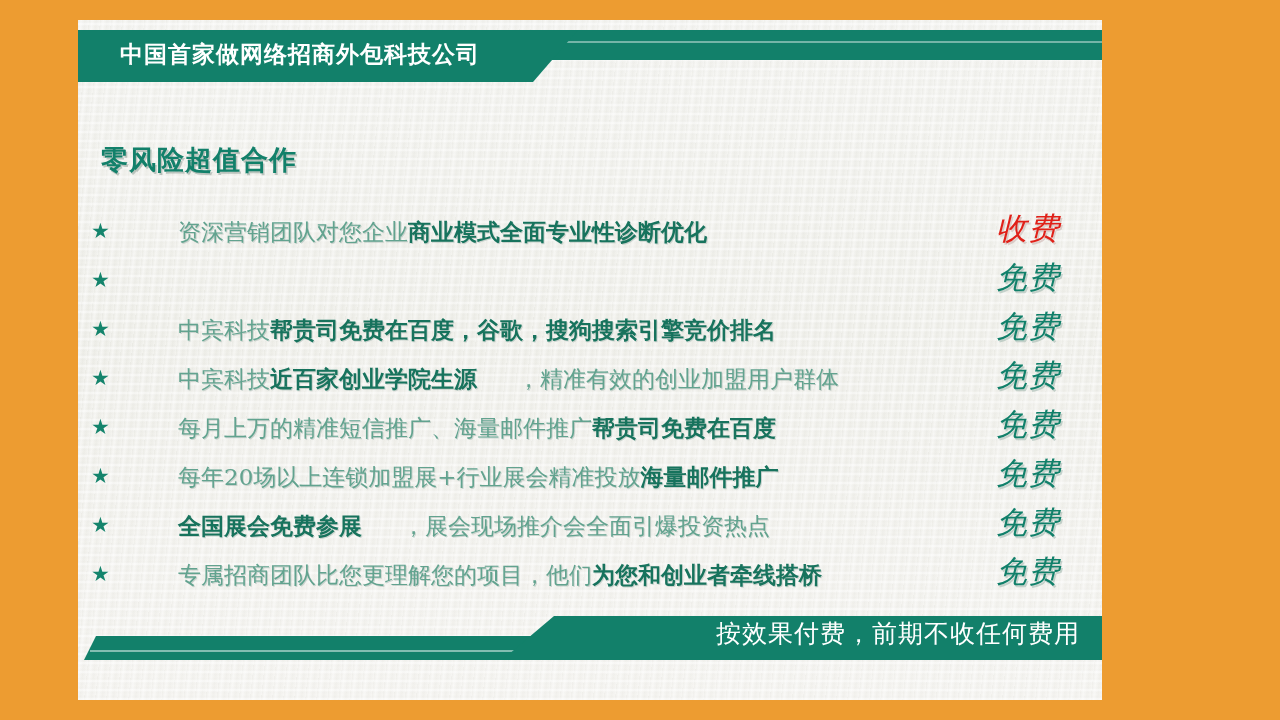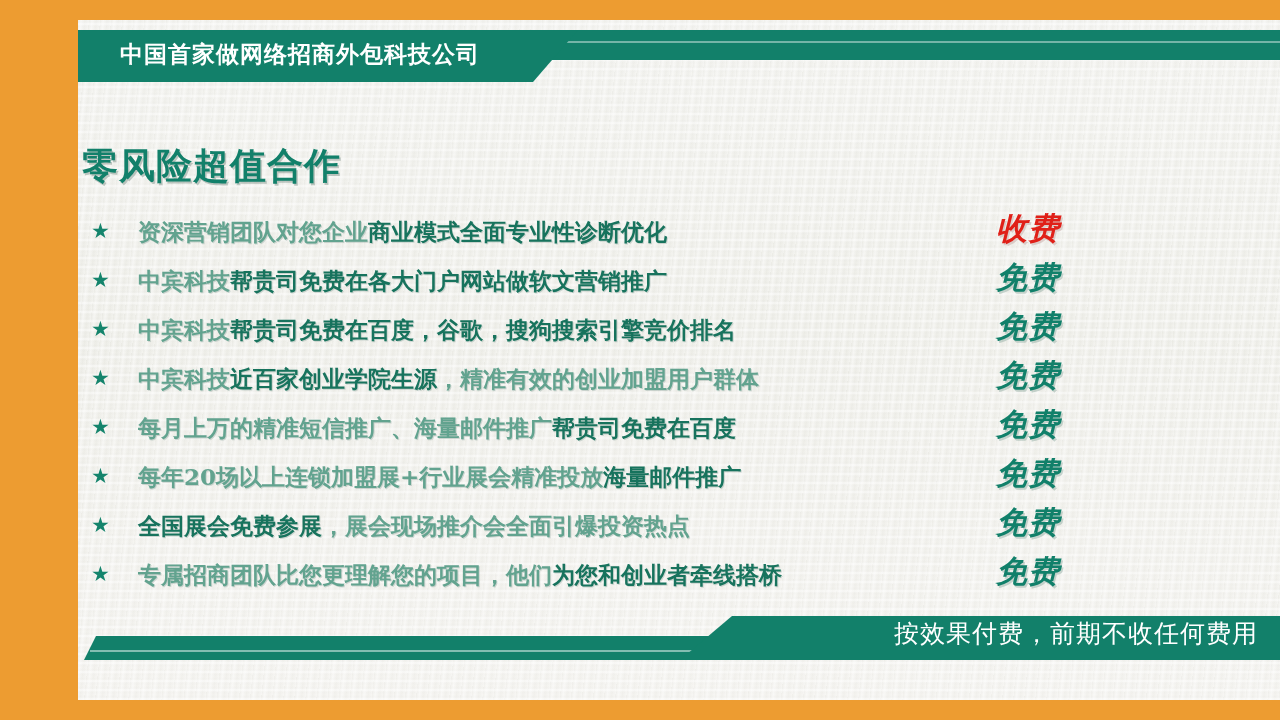--- a/index.html
+++ b/index.html
@@ -7,21 +7,21 @@
   body {
     font-family:"DejaVu Sans", sans-serif;
     background:#ed9c31;
     position:relative;
   }
 
   
   #slide {
     position:absolute;
     left:78px; top:20px;
-    width:1202px; height:680px;
+    width:1024px; height:680px;
     background:
       repeating-linear-gradient(to bottom,
         rgba(255,255,255,0.00) 0px,
         rgba(0,0,0,0.012) 2px,
         rgba(255,255,255,0.55) 4px,
         rgba(0,0,0,0.008) 6px,
         rgba(255,255,255,0.00) 9px),
       repeating-linear-gradient(96deg,
         rgba(0,0,0,0.013) 0px,
         rgba(255,255,255,0.5) 3px,
@@ -54,23 +54,23 @@
     color:#ffffff;
     font-size:23px;
     font-weight:bold;
     letter-spacing:1px;
     white-space:nowrap;
     font-family:"DejaVu Sans", sans-serif;
   }
 
   
   #section-title {
-    position:absolute; left:4px; top:122px;
+    position:absolute; left:23px; top:122px;
     color:#12806a;
-    font-size:36px;
+    font-size:27px;
     font-weight:bold;
     letter-spacing:1px;
     text-shadow:1.5px 1.5px 0 rgba(120,140,130,0.45);
     font-family:"DejaVu Sans", sans-serif;
   }
 
   
   #bullets {
     position:absolute; left:0; top:190px;
     width:1202px;
@@ -87,29 +87,29 @@
   }
   .body {
     position:absolute; left:60px; top:6px;
     color:#3f8e7a;
     font-size:23px;
     line-height:32px;
     white-space:nowrap;
     font-family:"DejaVu Serif", serif;
     text-shadow:1px 1px 0 rgba(170,185,178,0.55);
   }
-  .body .lt { color:#62a38f; font-weight:bold; }
+  .body .lt { color:#62a38f; font-weight:normal;margin-left:40px; }
   .body .bd { color:#17735d; font-weight:bold; font-family:"DejaVu Sans", sans-serif; }
 
   .price {
     position:absolute; left:880px; top:-4px;
     width:140px;
     text-align:center;
     font-size:31px;
-    font-weight:bold;
+    font-weight:normal;
     line-height:44px;
     letter-spacing:1px;
     font-family:"DejaVu Serif", serif;
     font-style:italic;
   }
   .price.paid  { color:#e02018; text-shadow:1.5px 1.5px 0 rgba(190,160,155,0.45); }
   .price.free  { color:#11806a; text-shadow:1.5px 1.5px 0 rgba(150,175,166,0.5); }
 
   
   #footer-thin {
@@ -151,21 +151,20 @@
   <div id="section-title">零风险超值合作</div>
 
   <div id="bullets">
       <div class="row">
         <span class="star">★</span>
         <div class="body"><span class="lt">资深营销团队对您企业</span><span class="bd">商业模式全面专业性诊断优化</span><span class="lt"></span></div>
         <div class="price paid">收费</div>
       </div>
       <div class="row">
         <span class="star">★</span>
-        <div class="body"><span class="lt">中宾科技</span><span class="bd">帮贵司免费在各大门户网站做软文营销推广</span><span class="lt"></span></div>
         <div class="price free">免费</div>
       </div>
       <div class="row">
         <span class="star">★</span>
         <div class="body"><span class="lt">中宾科技</span><span class="bd">帮贵司免费在百度，谷歌，搜狗搜索引擎竞价排名</span><span class="lt"></span></div>
         <div class="price free">免费</div>
       </div>
       <div class="row">
         <span class="star">★</span>
         <div class="body"><span class="lt">中宾科技</span><span class="bd">近百家创业学院生源</span><span class="lt">，精准有效的创业加盟用户群体</span></div>

